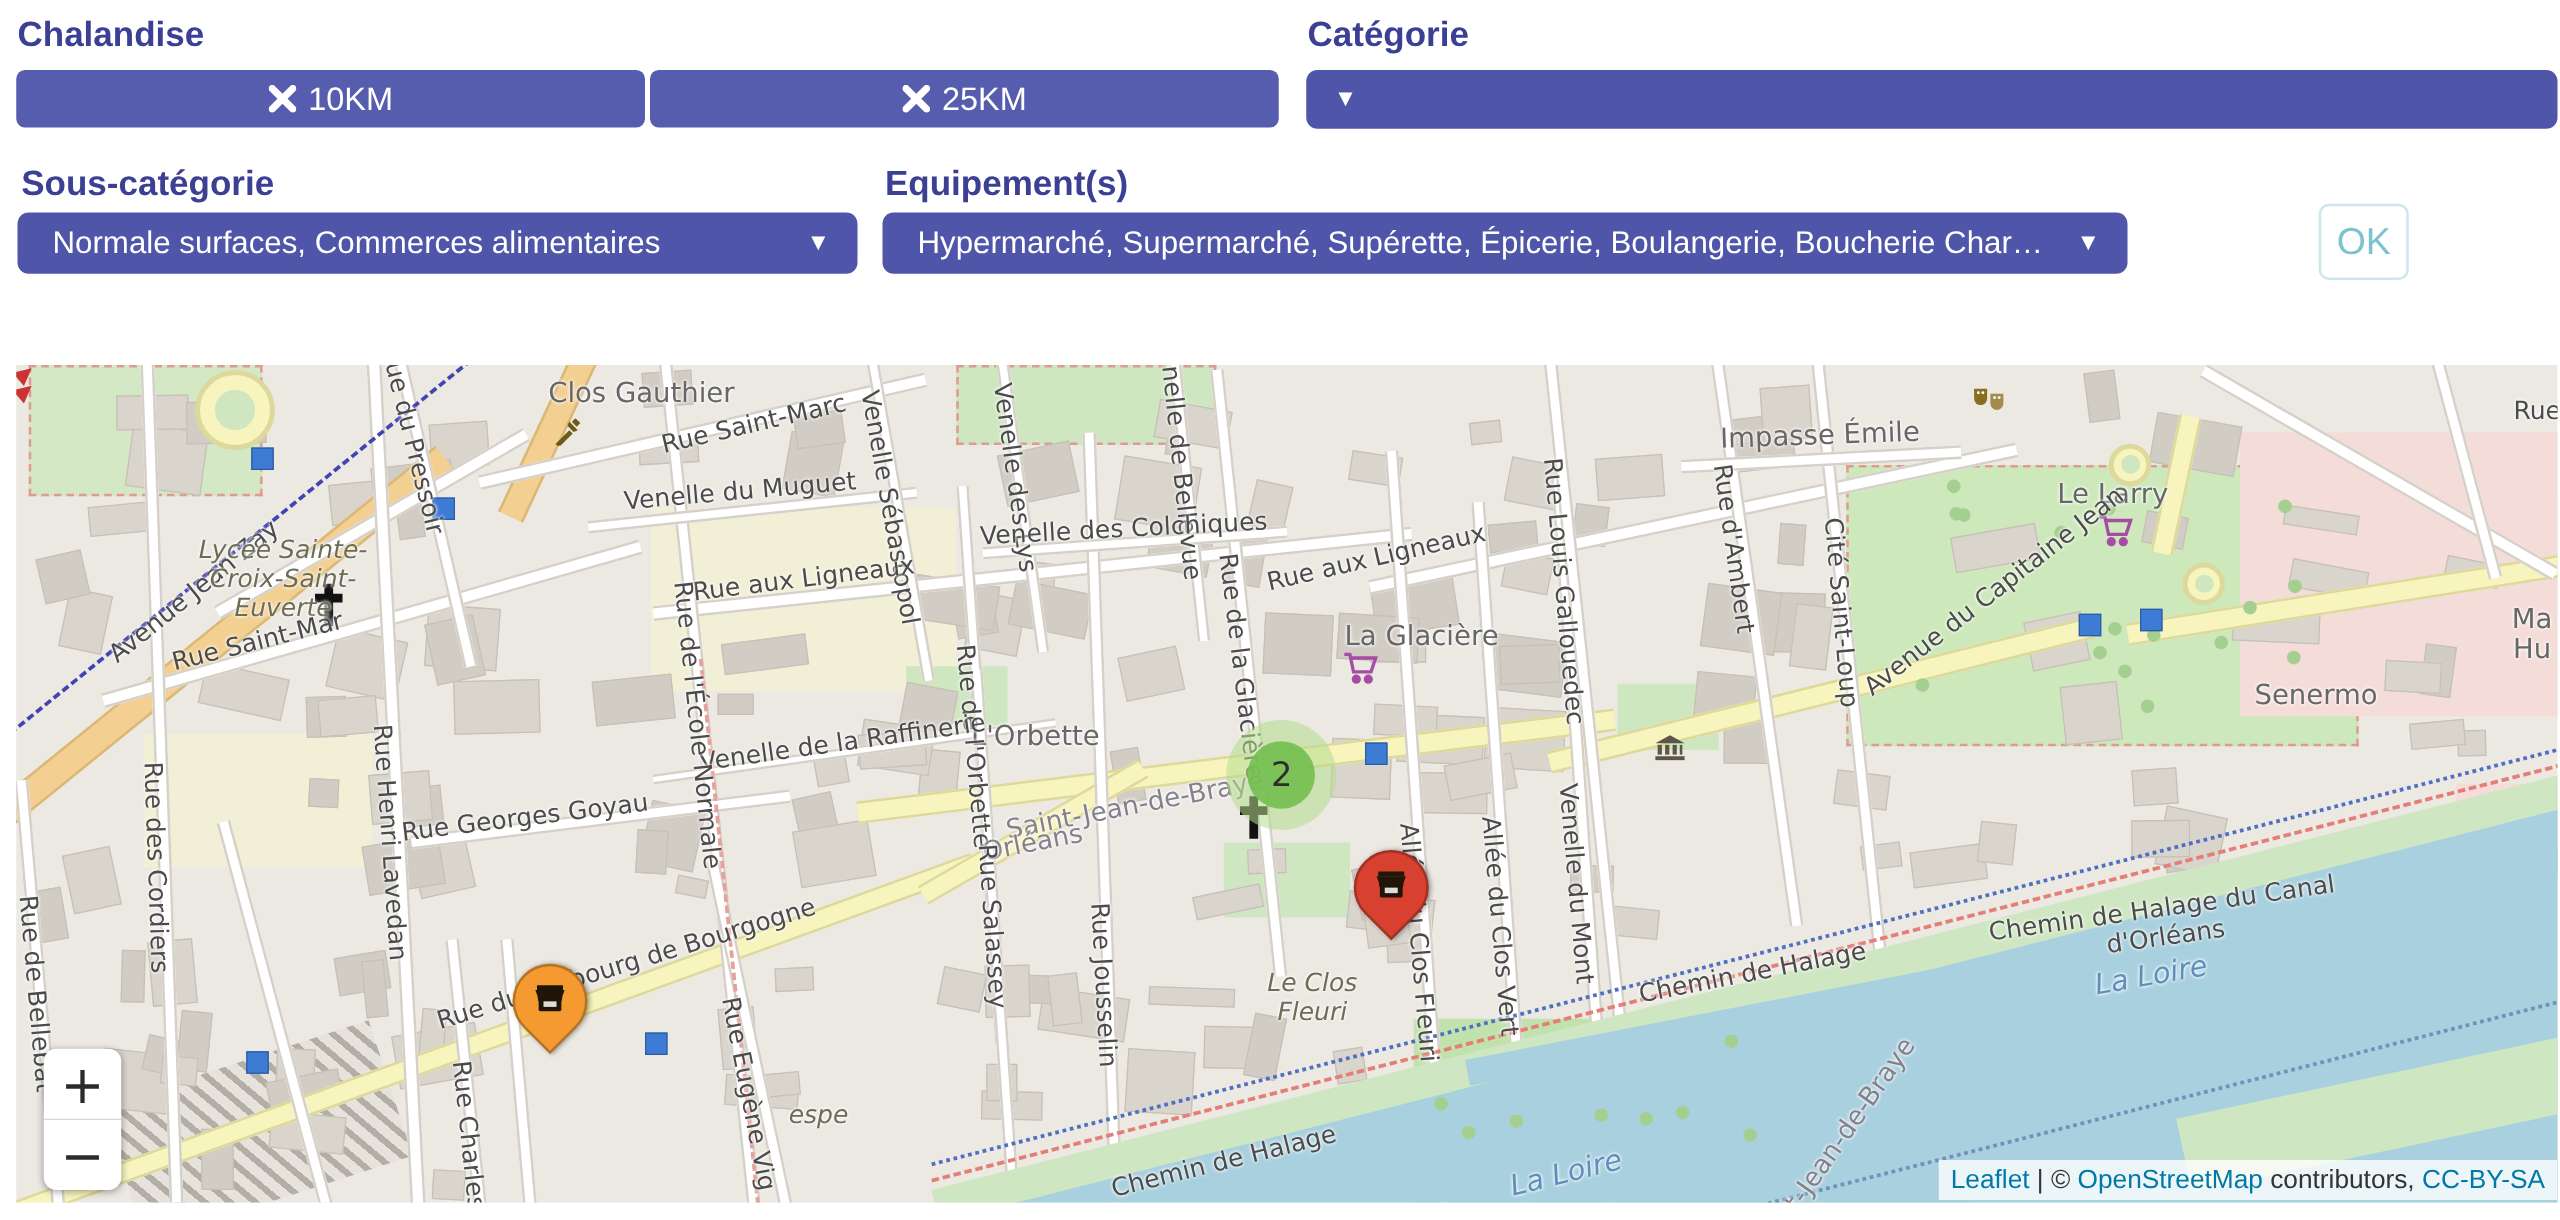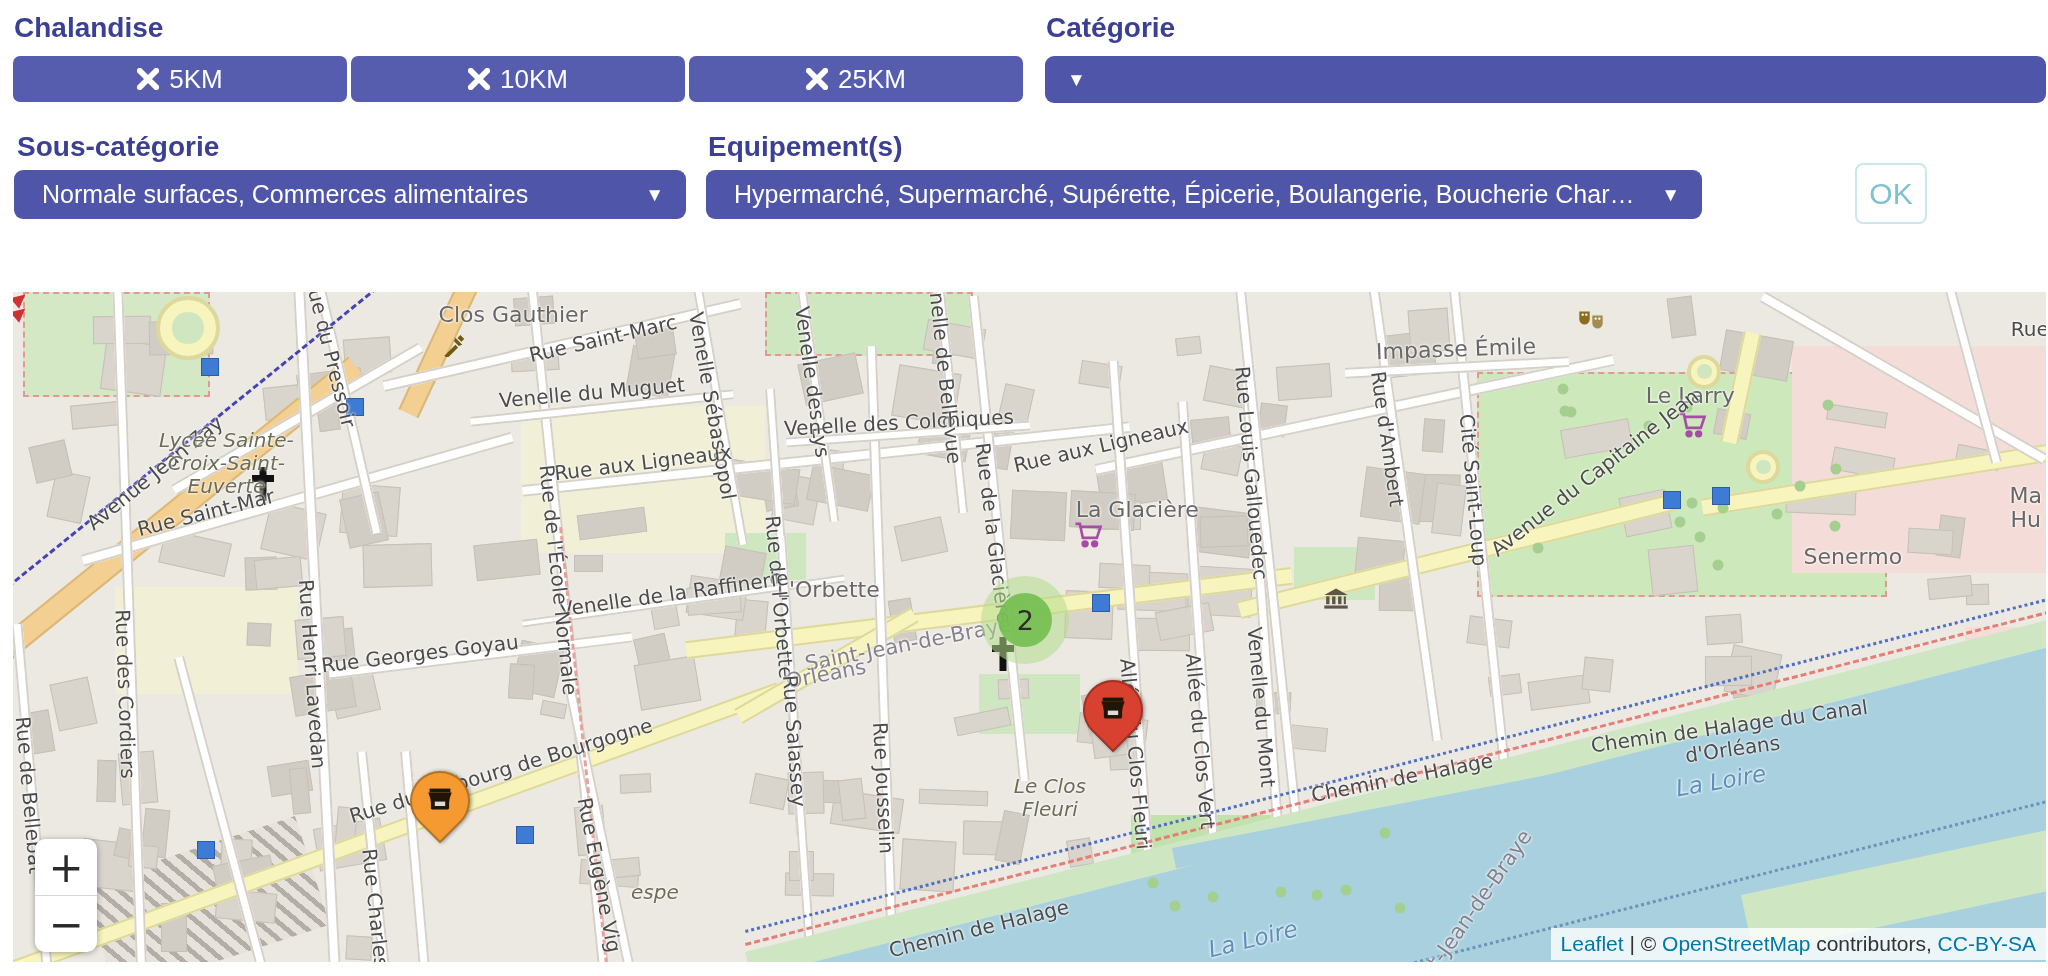--- a/index.html
+++ b/index.html
@@ -80,28 +80,20 @@
 <body>
 
 <div id="app">
 
   <div class="sec-label" id="chalandise-label">Chalandise</div>
   <div class="sec-label" id="categorie-label">Catégorie</div>
   <div class="sec-label" id="souscat-label">Sous-catégorie</div>
   <div class="sec-label" id="equip-label">Equipement(s)</div>
 
   <div id="seg">
-      <div class="seg-btn">
-        <span>
-          <svg width="22" height="22" viewBox="0 0 16 16">
-            <path d="M2 2 L14 14 M14 2 L2 14" stroke="#ffffff" stroke-width="4.2" stroke-linecap="round"></path>
-          </svg>
-        </span>
-        <span>5KM</span>
-      </div>
       <div class="seg-btn">
         <span>
           <svg width="22" height="22" viewBox="0 0 16 16">
             <path d="M2 2 L14 14 M14 2 L2 14" stroke="#ffffff" stroke-width="4.2" stroke-linecap="round"></path>
           </svg>
         </span>
         <span>10KM</span>
       </div>
       <div class="seg-btn">
         <span>

